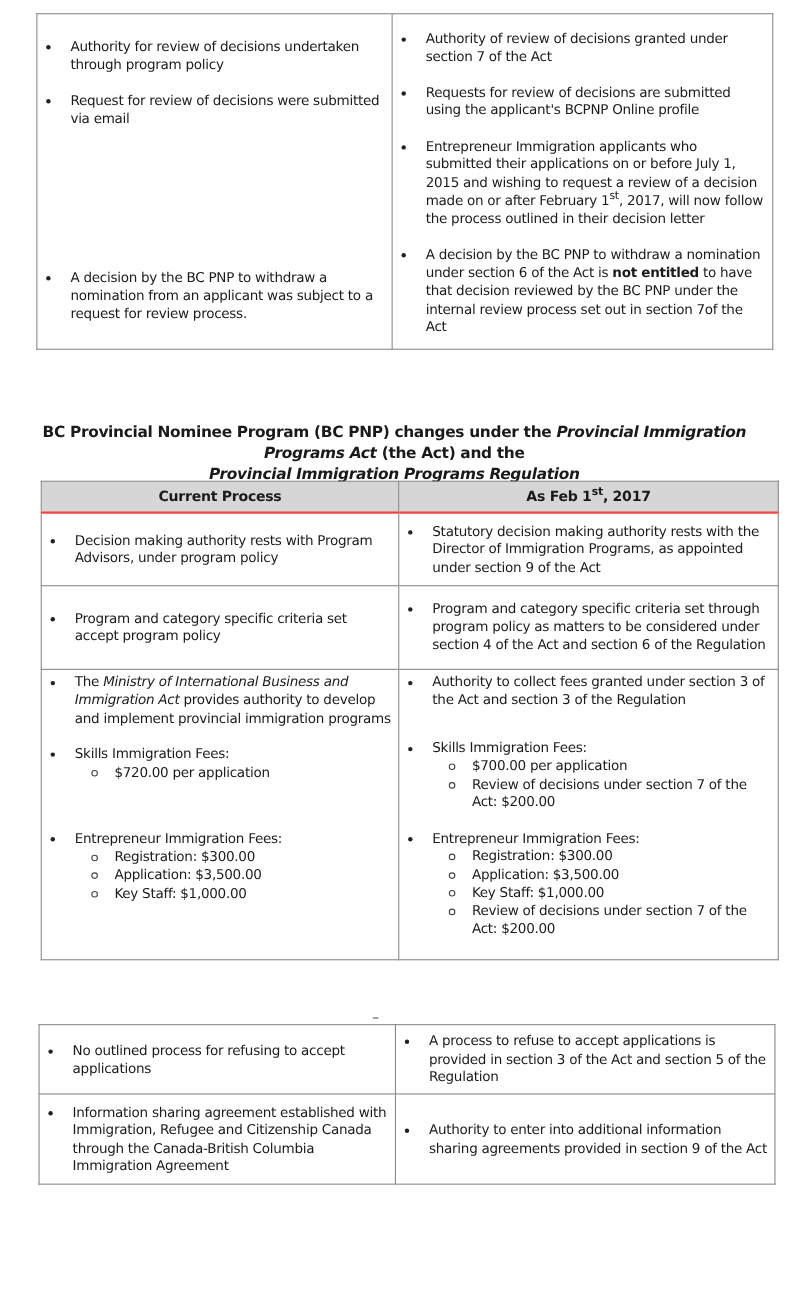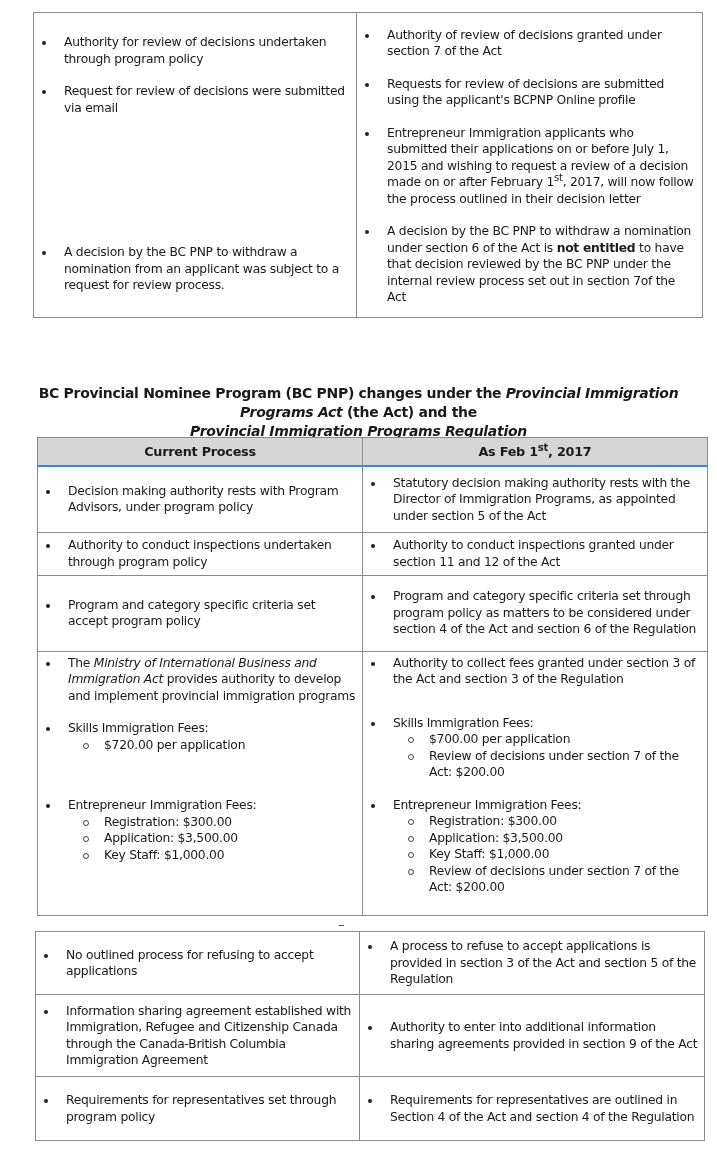--- a/index.html
+++ b/index.html
@@ -24,21 +24,21 @@
     content: ""; position: absolute; left: -21px; top: 6px;
     width: 4px; height: 4px; border-radius: 50%; border: 1px solid #444; background: #fff;
   }
   .t-title {
     position: absolute; left: 0; width: 717px; top: 384px; text-align: center;
     font-weight: bold; font-size: 14px; line-height: 19px; letter-spacing: -0.3px;
   }
   .t-title em { font-style: italic; }
   th.hdr {
     background: #d6d6d6; height: 27px; font-weight: bold; font-size: 12.8px;
-    text-align: center; border-bottom: 2px solid #3b82f6;
+    text-align: center; border-bottom: 2px solid #ef4444;
   }
   sup { font-size: 10px; vertical-align: 5px; line-height: 0; }
   b { font-weight: bold; }
   .dash { position: absolute; left: 339px; top: 925px; width: 5px; height: 1px; background: #555; }
 </style>
 </head>
 <body>
 
 <table style="left:33px; top:12px; width:669px;">
   <colgroup>
@@ -96,37 +96,21 @@
     <td>
           <div class="cell">
             <ul class="items">
               <li>Decision making authority rests with Program Advisors, under program policy</li>
             </ul>
           </div>
         </td>
     <td>
           <div class="cell">
             <ul class="items">
-              <li>Statutory decision making authority rests with the Director of Immigration Programs, as appointed under section 5 of the Act</li>
-            </ul>
-          </div>
-        </td>
-  </tr>
-  <tr style="height:43px;">
-    <td>
-          <div class="cell">
-            <ul class="items">
-              <li>Authority to conduct inspections undertaken through program policy</li>
-            </ul>
-          </div>
-        </td>
-    <td>
-          <div class="cell">
-            <ul class="items">
-              <li>Authority to conduct inspections granted under section 11 and 12 of the Act</li>
+              <li>Statutory decision making authority rests with the Director of Immigration Programs, as appointed under section 9 of the Act</li>
             </ul>
           </div>
         </td>
   </tr>
   <tr style="height:76px;">
     <td>
           <div class="cell">
             <ul class="items">
               <li>Program and category specific criteria set accept program policy</li>
             </ul>
@@ -224,30 +208,14 @@
           </div>
         </td>
     <td>
           <div class="cell">
             <ul class="items">
               <li>Authority to enter into additional information sharing agreements provided in section 9 of the Act</li>
             </ul>
           </div>
         </td>
   </tr>
-  <tr style="height:64px;">
-    <td>
-          <div class="cell">
-            <ul class="items">
-              <li>Requirements for representatives set through program policy</li>
-            </ul>
-          </div>
-        </td>
-    <td>
-          <div class="cell">
-            <ul class="items">
-              <li>Requirements for representatives are outlined in Section 4 of the Act and section 4 of the Regulation</li>
-            </ul>
-          </div>
-        </td>
-  </tr>
 </tbody>
   </table>
 
 </body></html>

